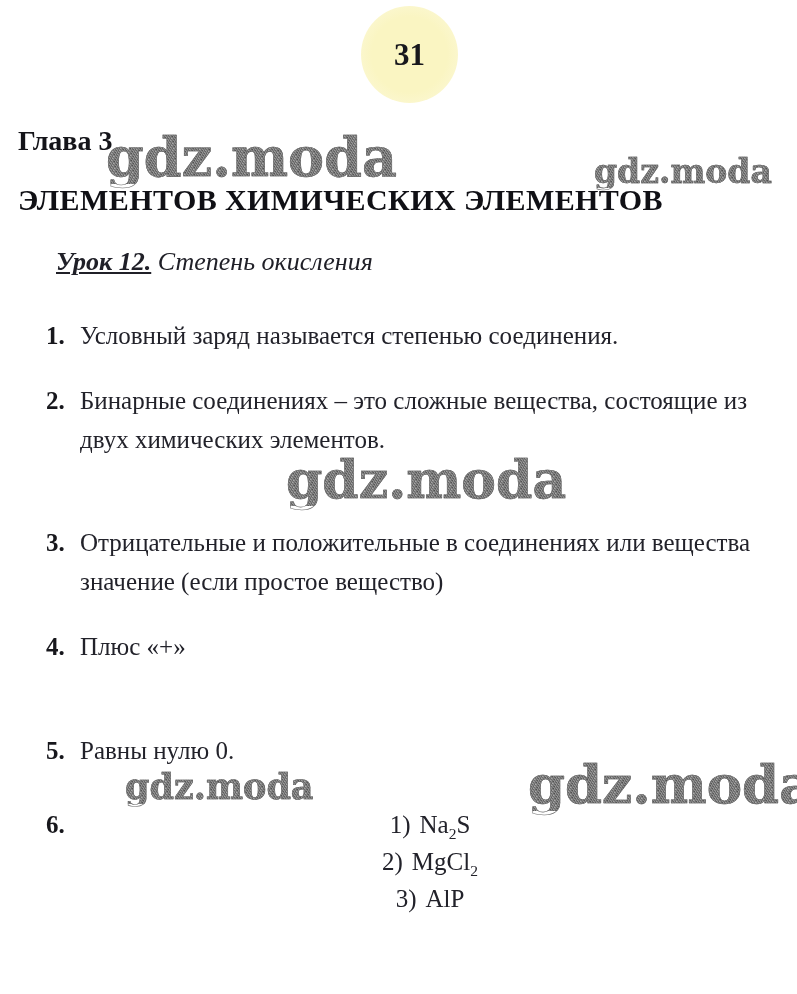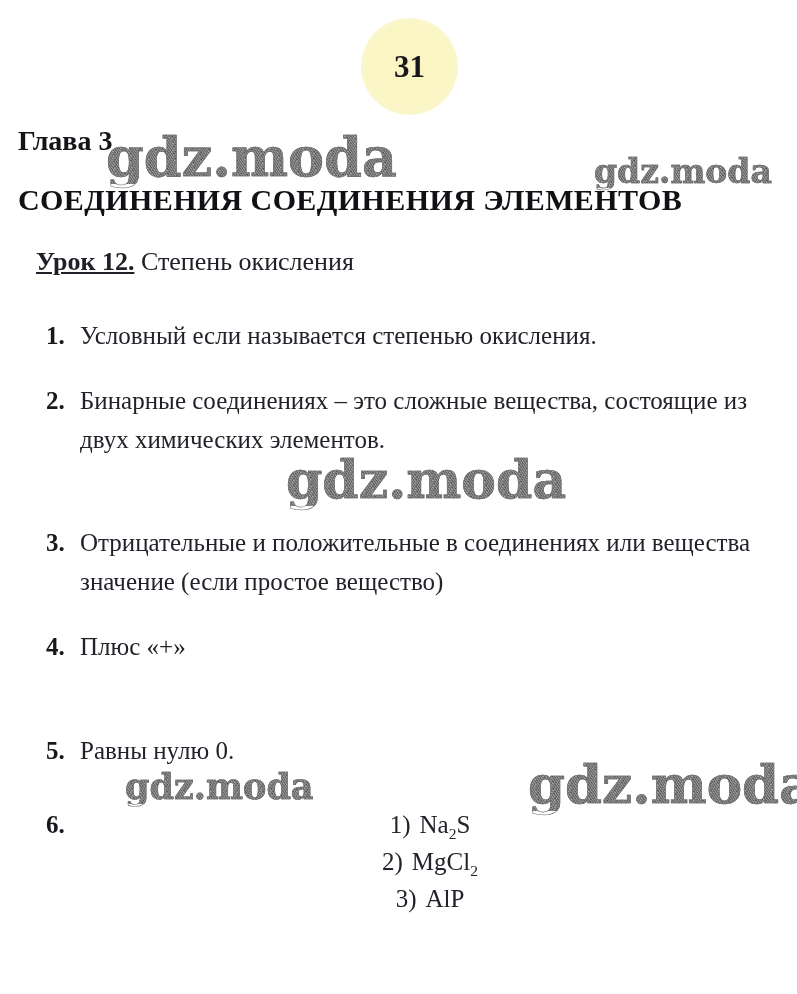--- a/index.html
+++ b/index.html
@@ -9,21 +9,21 @@
     height: 994px;
     background: #ffffff;
     overflow: hidden;
     font-family: "Liberation Serif", "DejaVu Serif", serif;
     color: #1e1e1e;
   }
 
   
   .badge {
     position: absolute;
-    left: 361px; top: 18px;
+    left: 361px; top: 6px;
     width: 97px; height: 97px;
     border-radius: 50%;
     background: radial-gradient(circle, #faf5c2 55%, #fbf7cf 75%, #fefce9 92%, #ffffff 100%);
     display: flex; align-items: center; justify-content: center;
   }
   .badge-num {
     font-size: 31px;
     font-weight: bold;
     color: #17171c;
   }
@@ -42,24 +42,25 @@
     font-size: 30px;
     font-weight: bold;
     letter-spacing: 0.4px;
     white-space: nowrap;
     color: #101015;
     line-height: 1.2;
   }
 
   .lesson {
     position: absolute;
-    left: 36px; top: 246px;
+    left: 56px; top: 246px;
     font-size: 26px;
     line-height: 1.2;
     color: #202028;
+    font-style: italic;
   }
   .lesson-label {
     font-weight: bold;
     text-decoration: underline;
   }
 
   
   .answers { position: absolute; left: 0; top: 0; width: 100%; height: 100%; }
   .answer {
     position: absolute;
@@ -114,35 +115,35 @@
 
   <div class="badge">
     <span class="badge-num">31</span>
   </div>
 
   <div class="chapter">Глава 3</div>
 
   <span class="watermark wm-top-left">gdz.moda</span>
   <span class="watermark wm-top-right">gdz.moda</span>
 
-  <div class="main-title">СОЕДИНЕНИЯ СОЕДИНЕНИЯ ЭЛЕМЕНТОВ</div>
+  <div class="main-title">ЭЛЕМЕНТОВ ХИМИЧЕСКИХ ЭЛЕМЕНТОВ</div>
 
   <div class="lesson">
     <span class="lesson-label">Урок 12.</span>
     <span>Степень окисления</span>
   </div>
 
   <span class="watermark wm-center">gdz.moda</span>
   <span class="watermark wm-bottom-left">gdz.moda</span>
   <span class="watermark wm-bottom-right">gdz.moda</span>
 
   <div class="answers">
     <div class="answer">
       <span class="answer-num">1.</span>
-      <div class="answer-body">Условный если называется степенью окисления.</div>
+      <div class="answer-body">Условный заряд называется степенью соединения.</div>
     </div>
 
     <div class="answer">
       <span class="answer-num">2.</span>
       <div class="answer-body">Бинарные соединениях – это сложные вещества, состоящие из двух химических элементов.</div>
     </div>
 
     <div class="answer">
       <span class="answer-num">3.</span>
       <div class="answer-body">Отрицательные и положительные в соединениях или вещества значение (если простое вещество)</div>

